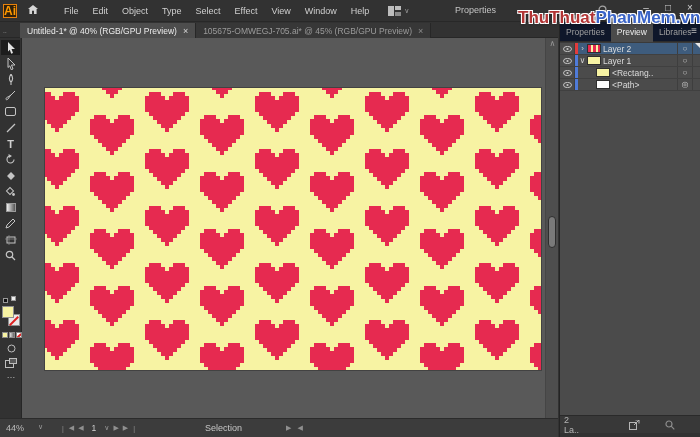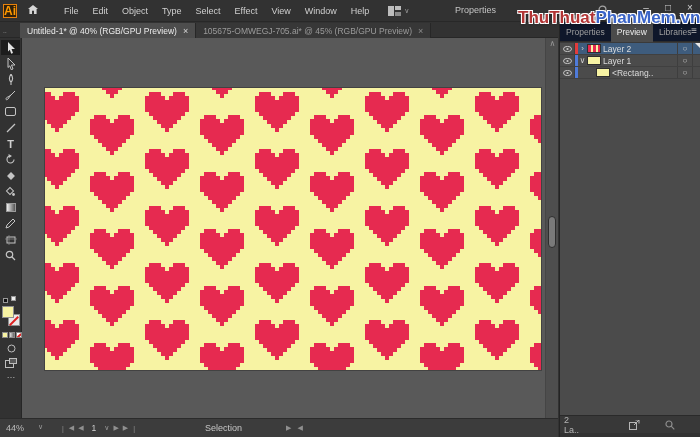--- a/index.html
+++ b/index.html
@@ -494,20 +494,37 @@
       <span class="sel-wrap">
         <span class="indent"></span>
           <span class="indent"></span>
         <span class="thumb yellow"></span>
         <span class="lrow-main">&lt;Rectang..</span>
         <span class="target-cell">○</span>
         <span class="edge-cell"></span>
       </span>
     </div>
 
+    <div class="lrow">
+      <span class="eye-cell">
+        <svg width="9" height="6" viewBox="0 0 9 6">
+            <ellipse cx="4.5" cy="3" rx="4" ry="2.6" fill="none" stroke="#c6c6c6" stroke-width="1"></ellipse>
+            <circle cx="4.5" cy="3" r="1.1" fill="#c6c6c6"></circle>
+          </svg>
+      </span>
+      <span class="colorbar blue"></span>
+      <span class="sel-wrap">
+        <span class="indent"></span>
+          <span class="indent"></span>
+        <span class="thumb white"></span>
+        <span class="lrow-main">&lt;Path&gt;</span>
+        <span class="target-cell">◎</span>
+        <span class="edge-cell"></span>
+      </span>
+    </div>
   </div>
 
   <div id="panel-footer">
     <span>2 La..</span>
     <span class="spacer"></span>
     <span>
       <svg width="11" height="10" viewBox="0 0 11 10">
           <rect x="0.5" y="2.5" width="7" height="7" fill="none" stroke="#b5b5b5"></rect>
           <path d="M5 5 L10 0 M6.5 0 L10 0 L10 3.5" fill="none" stroke="#b5b5b5"></path>
         </svg>

